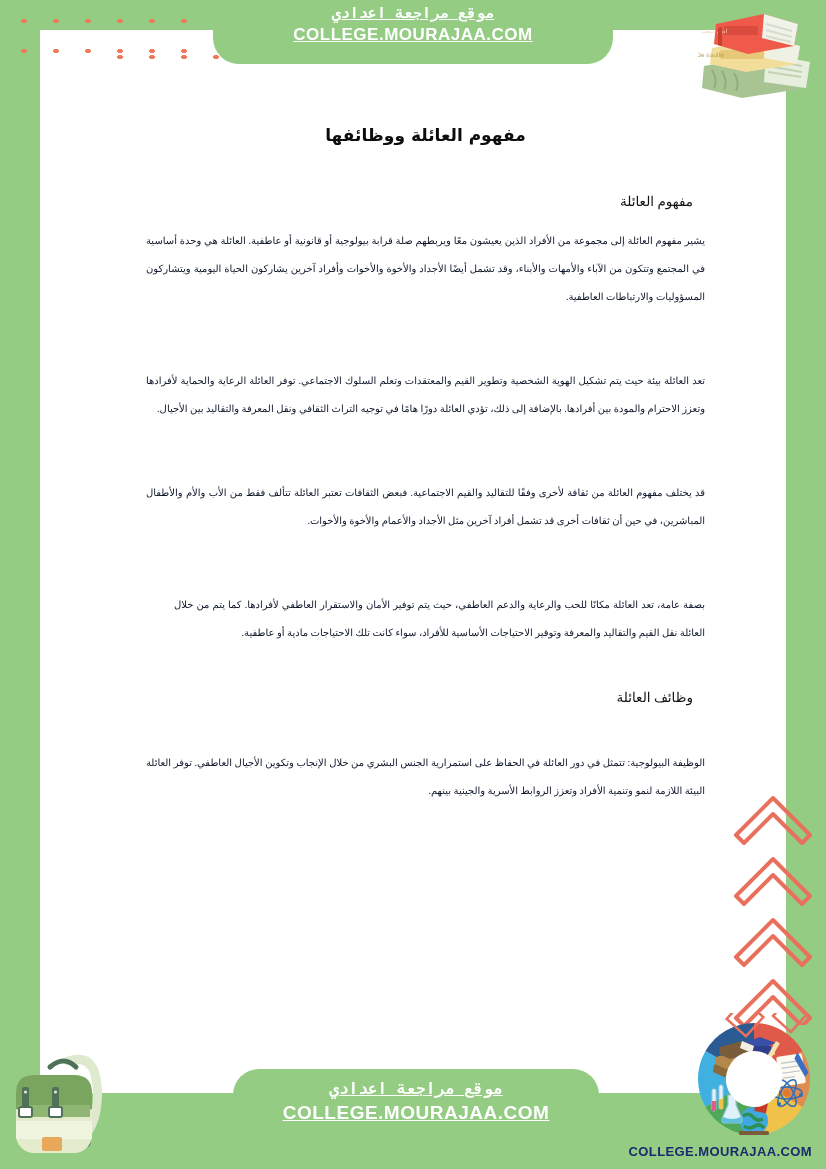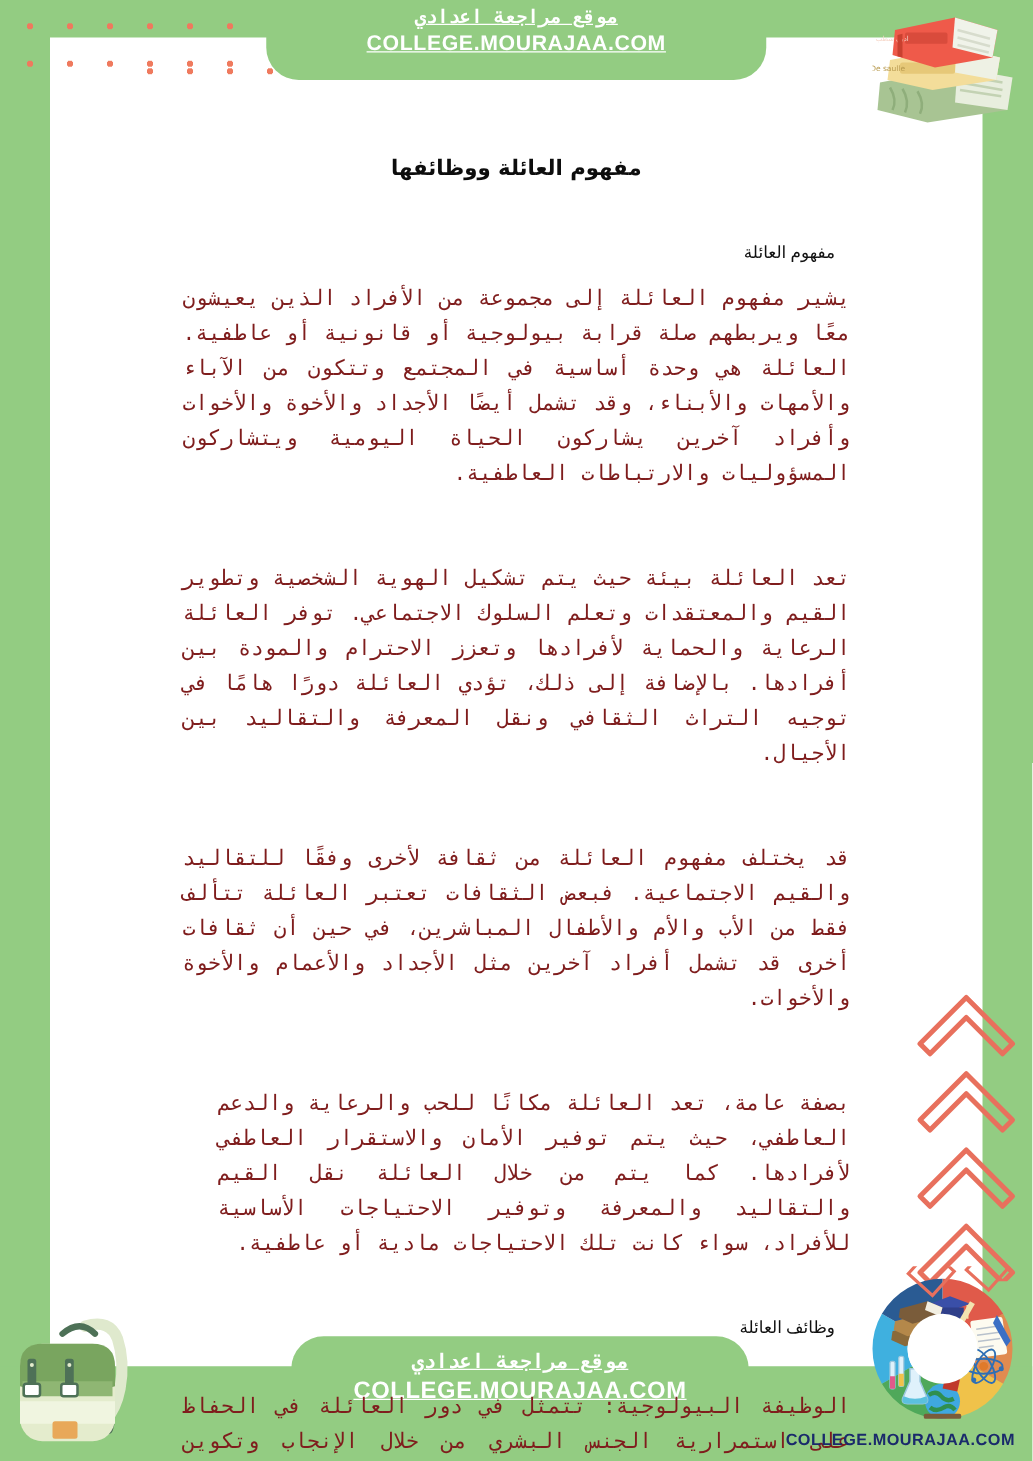--- a/index.html
+++ b/index.html
@@ -138,47 +138,46 @@
 
   
   .doc {
     position: absolute;
     left: 40px;
     top: 30px;
     width: 746px;
     height: 1064px;
     z-index: 7;
     box-sizing: border-box;
-    padding: 95px 106px 0 106px;
+    padding: 95px 81px 0 106px;
     direction: rtl;
   }
   .doc-title {
     text-align: center;
     font-family: "DejaVu Sans", sans-serif;
     font-weight: bold;
     font-size: 17px;
     color: #0d0d0d;
     margin: 0 0 46px 0;
     letter-spacing: 0.3px;
   }
   .sec-head {
     font-size: 13.5px;
     color: #111111;
     margin: 0 12px 14px 0;
     text-align: right;
     line-height: 22px;
   }
   .para {
-    font-size: 17px;
-    color: #7f1d1d;
+    font-size: 10px;
+    color: #0f172a;
     line-height: 28px;
     margin: 0 0 30px 0;
     text-align: justify;
     text-align-last: right;
-    font-family: Liberation Mono, monospace;
   }
   .para.tight { margin-bottom: 22px; }
   .para.lead  { margin-bottom: 40px; margin-left: 28px; }
   .gap-lg { height: 26px; }
 
   
   .chevrons {
     position: absolute;
     right: 0;
     top: 790px;

